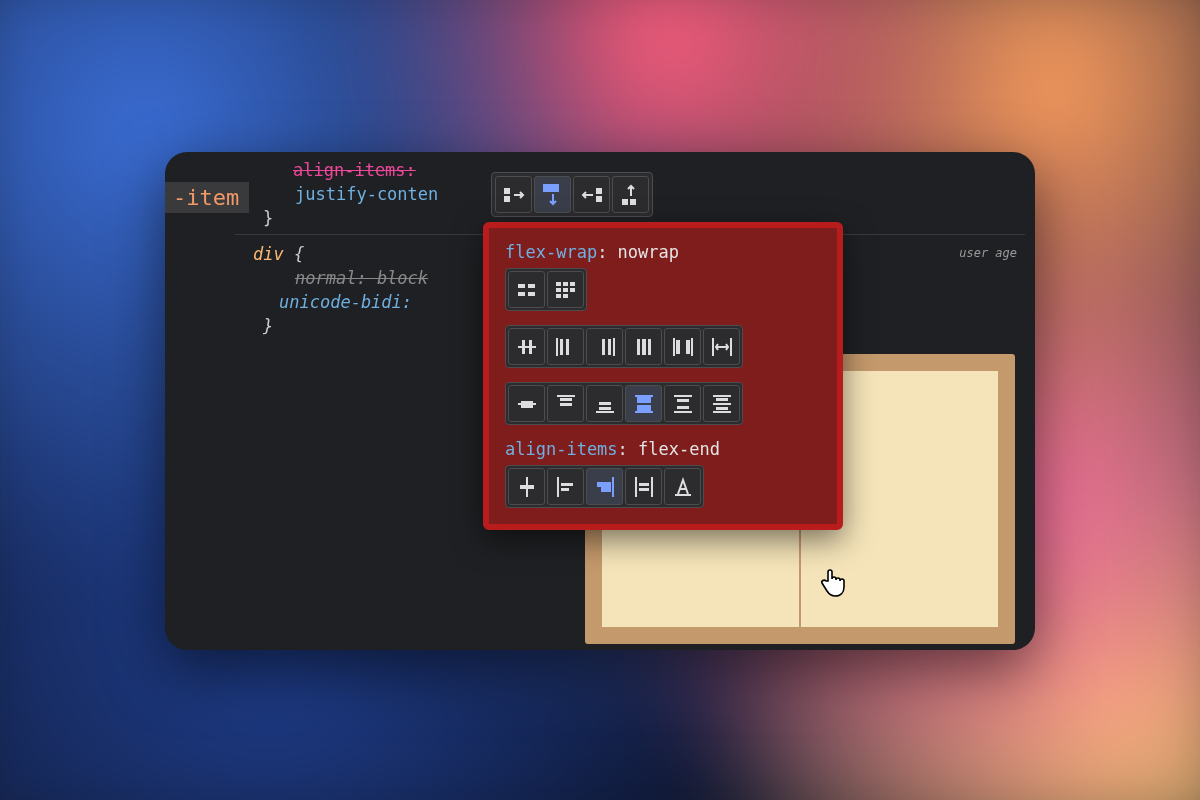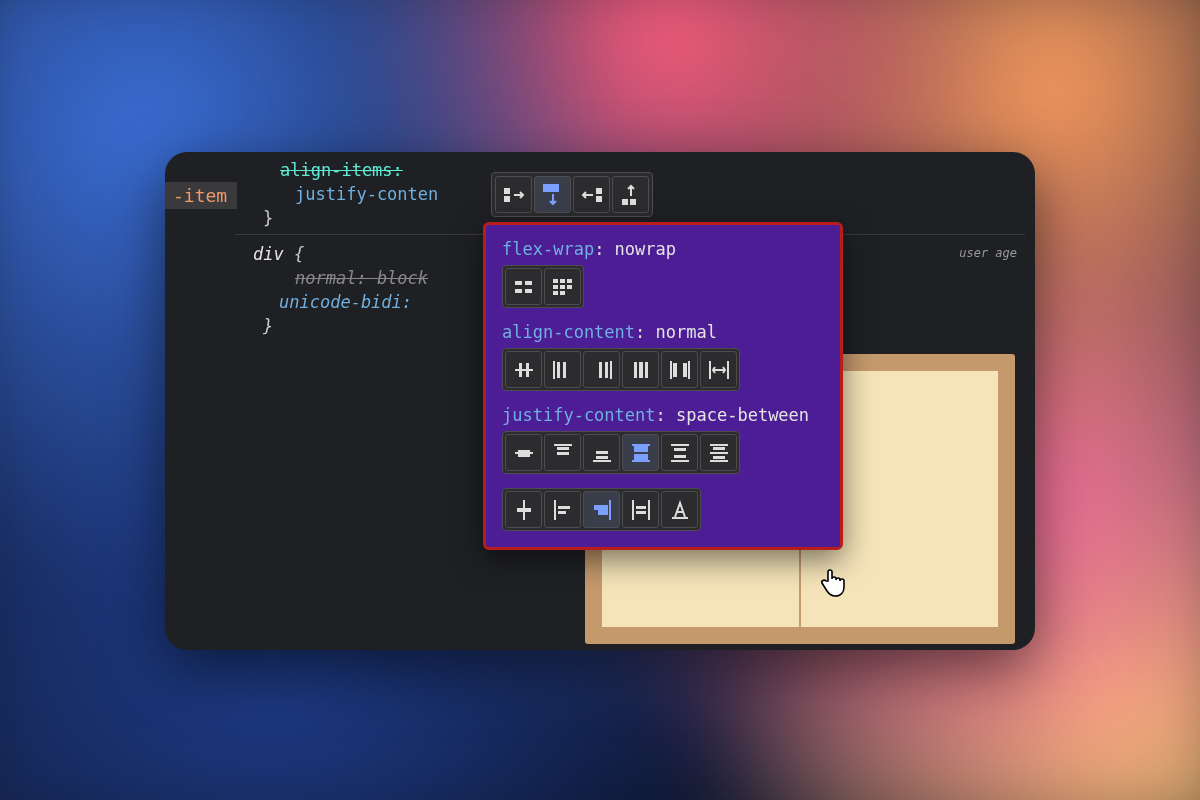--- a/index.html
+++ b/index.html
@@ -40,37 +40,37 @@
     font-size: 17px;
     color: #d0d0d0;
   }
   .badge {
     position: absolute;
     left: 0; top: 30px;
     background: #3a3a3d;
     color: #f19a66;
     padding: 3px 10px 3px 8px;
     border-radius: 0 0 0 0;
-    font-size: 18px;
+    font-size: 22px;
     text-align: center;
   }
   .line { position: absolute; white-space: pre; }
-  .l1 { left: 115px; top: 8px; color:#5eead4; text-decoration: line-through; }
+  .l1 { left: 128px; top: 8px; color:#ec4899; text-decoration: line-through; }
   .l2 { left: 130px; top: 32px; }
   .l3 { left: 98px;  top: 56px; }
   .rule-sep {
     position: absolute; left: 70px; top: 82px; width: 790px; height: 1px;
     background: #3a3a3d;
   }
   .l4 { left: 88px;  top: 92px; font-style: italic; }
   .l5 { left: 130px; top: 116px; text-decoration: line-through; color:#888; font-style: italic;}
   .l6 { left: 114px; top: 140px; font-style: italic;}
   .l7 { left: 98px;  top: 164px; font-style: italic;}
   .prop { color: #6fb0e0; }
-  .sel  { color: #e5e5e5; margin-top: 28px; }
+  .sel  { color: #fdba74; margin-top: 28px; }
   .punc { color: #ccc; }
   .ua {
     position: absolute; right: 18px; top: 94px;
     color: #9a9a9a; font-style: italic; font-size: 12px;
   }
   
   .preview-outer {
     position: absolute;
     left: 420px; top: 202px;
     width: 430px; height: 290px;
@@ -107,22 +107,22 @@
   .ibtn.selected svg .accent { stroke:#7a9fff; fill:#7a9fff;}
   .ibtn svg { width: 26px; height: 26px; }
   .ibtn svg * { stroke:#ddd; stroke-width:2; fill:none; }
   .ibtn svg .fillw { fill:#ddd; stroke:none;}
   .ibtn.selected svg .fillw.accent { fill:#7a9fff; }
   
   .popover {
     position: absolute;
     left: 318px; top: 70px;
     width: 360px;
-    background: #4c1d95;
-    border: 3px solid #b91c1c;
+    background: #7f1d1d;
+    border: 6px solid #b91c1c;
     border-radius: 6px;
     padding: 14px 16px 16px 16px;
     box-shadow: 0 10px 30px rgba(0,0,0,0.5);
   }
   .section { margin-bottom: 14px; }
   .sec-label { color:#ddd; margin-bottom:6px; font-size:17px;}
   .sec-label .prop { color:#6fb0e0; }
   .sec-label .val  { color:#e4e4e4; }
   .btnrow {
     display:inline-flex;
@@ -217,21 +217,20 @@
               <rect x="10" y="11" width="5" height="4" class="fillw"></rect>
               <rect x="17" y="11" width="5" height="4" class="fillw"></rect>
               <rect x="3" y="17" width="5" height="4" class="fillw"></rect>
               <rect x="10" y="17" width="5" height="4" class="fillw"></rect>
             </svg>
         </div>
       </div>
     </div>
 
     <div class="section">
-      <div class="sec-label"><span class="prop">align-content</span>: <span class="val">normal</span></div>
       <div class="btnrow">
         <div class="ibtn">
             <svg viewBox="0 0 26 26">
               <line x1="4" y1="13" x2="22" y2="13"></line>
               <rect x="8" y="6" width="3" height="14" class="fillw"></rect>
               <rect x="15" y="6" width="3" height="14" class="fillw"></rect>
             </svg>
           </div>
         <div class="ibtn">
             <svg viewBox="0 0 26 26">
@@ -267,21 +266,20 @@
             <svg viewBox="0 0 26 26">
               <line x1="4" y1="4" x2="4" y2="22"></line>
               <line x1="22" y1="4" x2="22" y2="22"></line>
               <path d="M7 13 h12 M9 10 l-2 3 l2 3 M17 10 l2 3 l-2 3"></path>
             </svg>
           </div>
       </div>
     </div>
 
     <div class="section">
-      <div class="sec-label"><span class="prop">justify-content</span>: <span class="val">space-between</span></div>
       <div class="btnrow">
         <div class="ibtn">
             <svg viewBox="0 0 26 26">
               <line x1="4" y1="13" x2="22" y2="13"></line>
               <rect x="7" y="10" width="12" height="3" class="fillw"></rect>
               <rect x="7" y="14" width="12" height="3" class="fillw"></rect>
             </svg>
           </div>
         <div class="ibtn">
             <svg viewBox="0 0 26 26">
@@ -319,20 +317,21 @@
               <line x1="4" y1="13" x2="22" y2="13"></line>
               <line x1="4" y1="21" x2="22" y2="21"></line>
               <rect x="7" y="7" width="12" height="3" class="fillw"></rect>
               <rect x="7" y="16" width="12" height="3" class="fillw"></rect>
             </svg>
           </div>
       </div>
     </div>
 
     <div class="section" style="margin-bottom:0">
+      <div class="sec-label"><span class="prop">align-items</span>: <span class="val">flex-end</span></div>
       <div class="btnrow">
         <div class="ibtn">
             <svg viewBox="0 0 26 26">
               <line x1="13" y1="3" x2="13" y2="23"></line>
               <rect x="6" y="11" width="14" height="4" class="fillw"></rect>
             </svg>
           </div>
         <div class="ibtn">
             <svg viewBox="0 0 26 26">
               <line x1="5" y1="3" x2="5" y2="23"></line>

